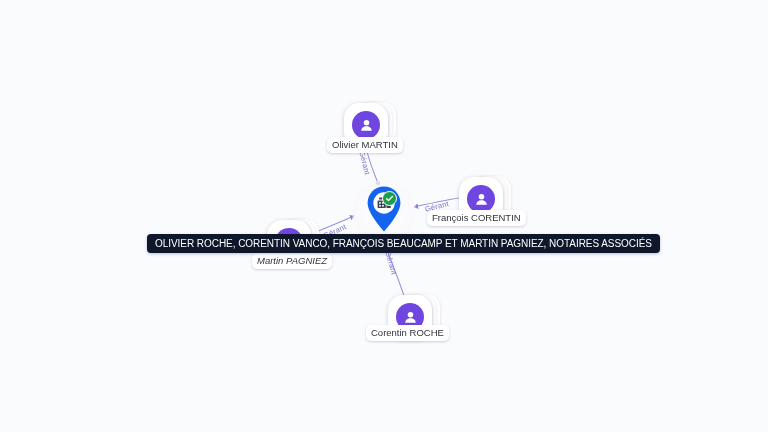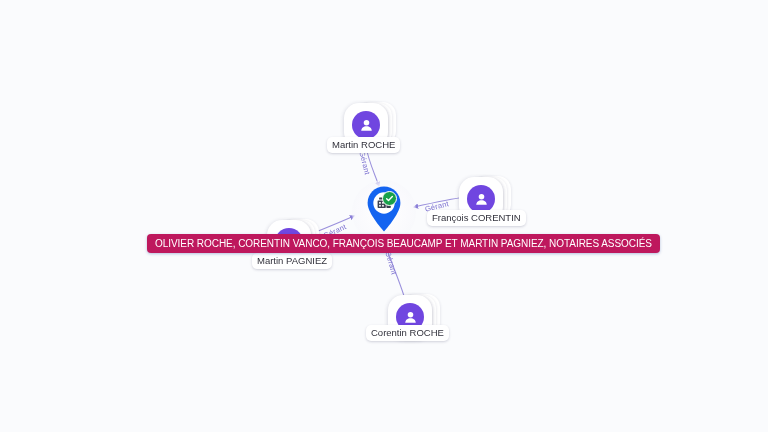--- a/index.html
+++ b/index.html
@@ -130,21 +130,21 @@
   }
   .verified-badge svg { display: block; }
 
   
   #company-banner {
     position: absolute;
     left: 147px;
     top: 234px;
     height: 19px;
     line-height: 19px;
-    background: #be185d;
+    background: #0f172a;
     color: #ffffff;
     border-radius: 4px;
     font-size: 10px;
     padding: 0 8px;
     white-space: nowrap;
     box-shadow: 0 1px 3px rgba(20,60,150,0.3);
     font-family: "Liberation Sans", sans-serif;
     letter-spacing: -0.05px;
   }
 </style>
@@ -182,21 +182,21 @@
     <div class="stack-card c2"></div>
     <div class="stack-card c1"></div>
     <div class="stack-card c0"></div>
     <div class="avatar-circle">
       <svg width="17" height="17" viewBox="0 0 24 24" fill="#ffffff">
         <circle cx="12" cy="8" r="3.9"></circle>
         <path d="M4.6 19.4c0-4.1 3.3-6.5 7.4-6.5s7.4 2.4 7.4 6.5z"></path>
       </svg>
     </div>
   </div>
-  <div class="node-label" style="left:327px; top:137px;">Martin ROCHE</div>
+  <div class="node-label" style="left:327px; top:137px;">Olivier MARTIN</div>
 
   <div class="person-node" style="left:459px; top:174px;">
     <div class="stack-card c3"></div>
     <div class="stack-card c2"></div>
     <div class="stack-card c1"></div>
     <div class="stack-card c0"></div>
     <div class="avatar-circle">
       <svg width="17" height="17" viewBox="0 0 24 24" fill="#ffffff">
         <circle cx="12" cy="8" r="3.9"></circle>
         <path d="M4.6 19.4c0-4.1 3.3-6.5 7.4-6.5s7.4 2.4 7.4 6.5z"></path>
@@ -210,21 +210,21 @@
     <div class="stack-card c2"></div>
     <div class="stack-card c1"></div>
     <div class="stack-card c0"></div>
     <div class="avatar-circle">
       <svg width="17" height="17" viewBox="0 0 24 24" fill="#ffffff">
         <circle cx="12" cy="8" r="3.9"></circle>
         <path d="M4.6 19.4c0-4.1 3.3-6.5 7.4-6.5s7.4 2.4 7.4 6.5z"></path>
       </svg>
     </div>
   </div>
-  <div class="node-label" style="left:252px; top:253px;">Martin PAGNIEZ</div>
+  <div class="node-label" style="left:252px; top:253px;font-style:italic;">Martin PAGNIEZ</div>
 
   <div class="person-node" style="left:388px; top:292px;">
     <div class="stack-card c3"></div>
     <div class="stack-card c2"></div>
     <div class="stack-card c1"></div>
     <div class="stack-card c0"></div>
     <div class="avatar-circle">
       <svg width="17" height="17" viewBox="0 0 24 24" fill="#ffffff">
         <circle cx="12" cy="8" r="3.9"></circle>
         <path d="M4.6 19.4c0-4.1 3.3-6.5 7.4-6.5s7.4 2.4 7.4 6.5z"></path>

